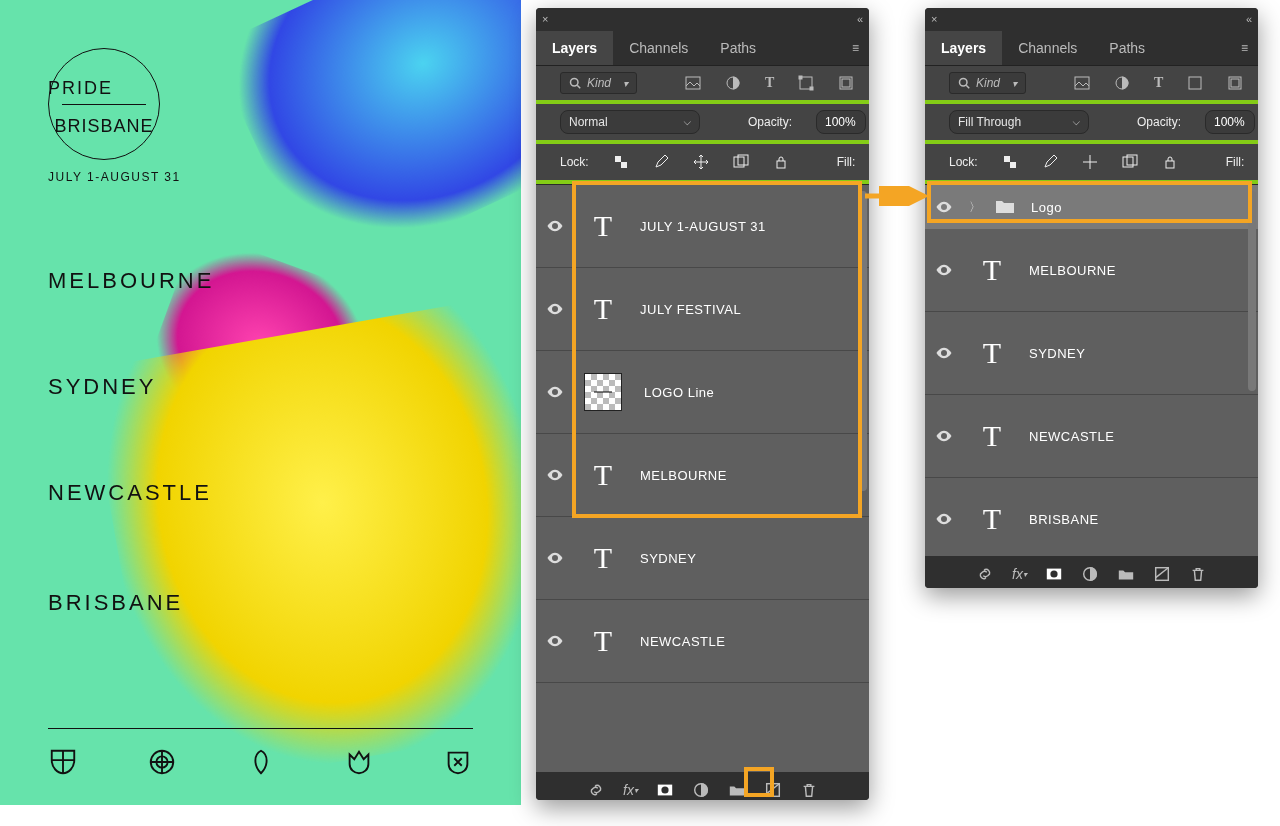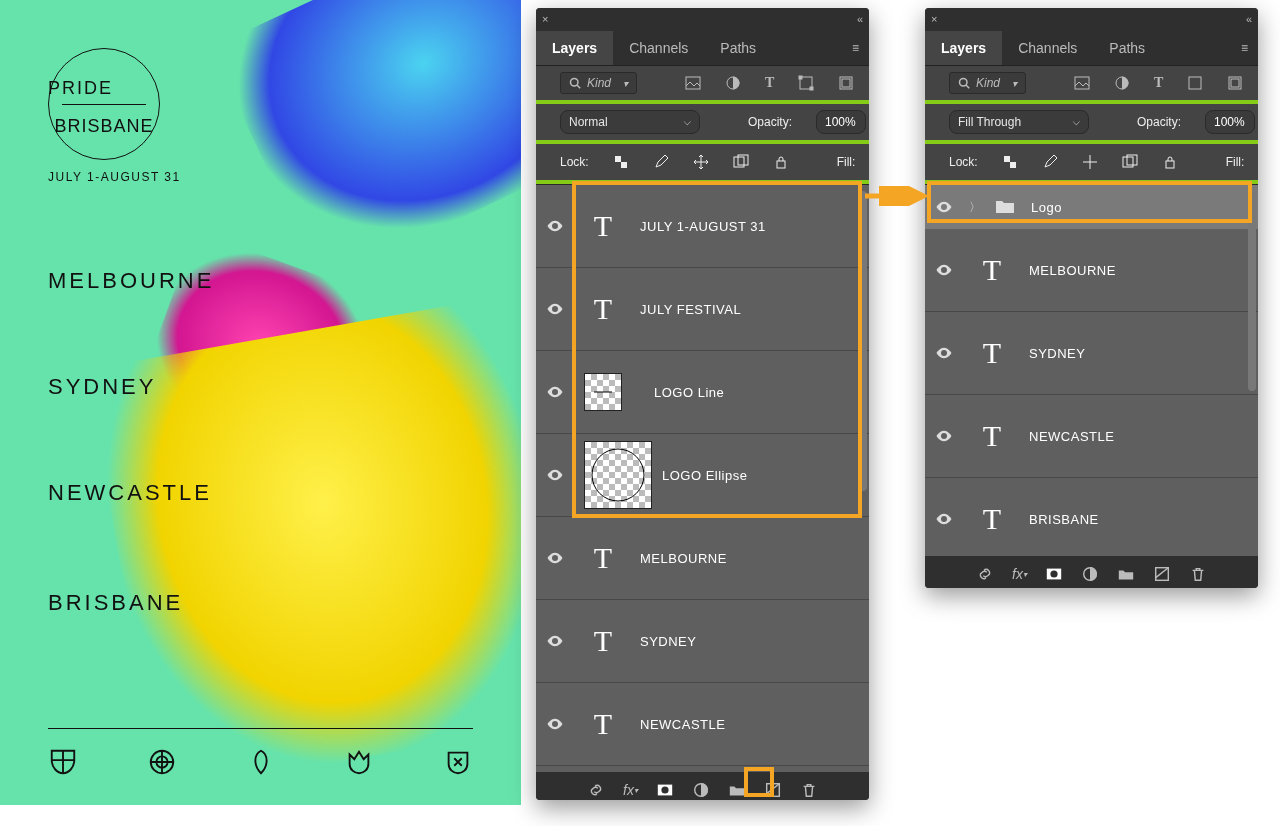--- a/index.html
+++ b/index.html
@@ -250,36 +250,21 @@
               <path d="M12 5c-6 0-10 7-10 7s4 7 10 7 10-7 10-7-4-7-10-7zm0 11a4 4 0 110-8 4 4 0 010 8z"></path>
             </svg>
           </div>
         <div class="thumb t-shape">
             <div class="inner">
               <svg width="22" height="22" viewBox="0 0 22 22">
                 <line x1="2" y1="11" x2="20" y2="11" stroke="#000"></line>
               </svg>
             </div>
           </div>
-        <div class="lname" style="margin-left:14px">LOGO Line</div>
-      </div>
-      <div class="layer">
-        <div class="vis">
-            <svg viewBox="0 0 24 24">
-              <path d="M12 5c-6 0-10 7-10 7s4 7 10 7 10-7 10-7-4-7-10-7zm0 11a4 4 0 110-8 4 4 0 010 8z"></path>
-            </svg>
-          </div>
-        <div class="thumb t-shape t-ellipse" style="margin-right:10px">
-            <div class="inner">
-              <svg width="58" height="58" viewBox="0 0 58 58">
-                <circle cx="29" cy="29" r="26" fill="none" stroke="#000"></circle>
-              </svg>
-            </div>
-          </div>
-        <div class="lname">LOGO Ellipse</div>
+        <div class="lname" style="margin-left:4px">LOGO Line</div>
       </div>
       <div class="layer">
         <div class="vis">
             <svg viewBox="0 0 24 24">
               <path d="M12 5c-6 0-10 7-10 7s4 7 10 7 10-7 10-7-4-7-10-7zm0 11a4 4 0 110-8 4 4 0 010 8z"></path>
             </svg>
           </div>
         <div class="thumb t-text">T</div>
         <div class="lname">MELBOURNE</div>
       </div>

